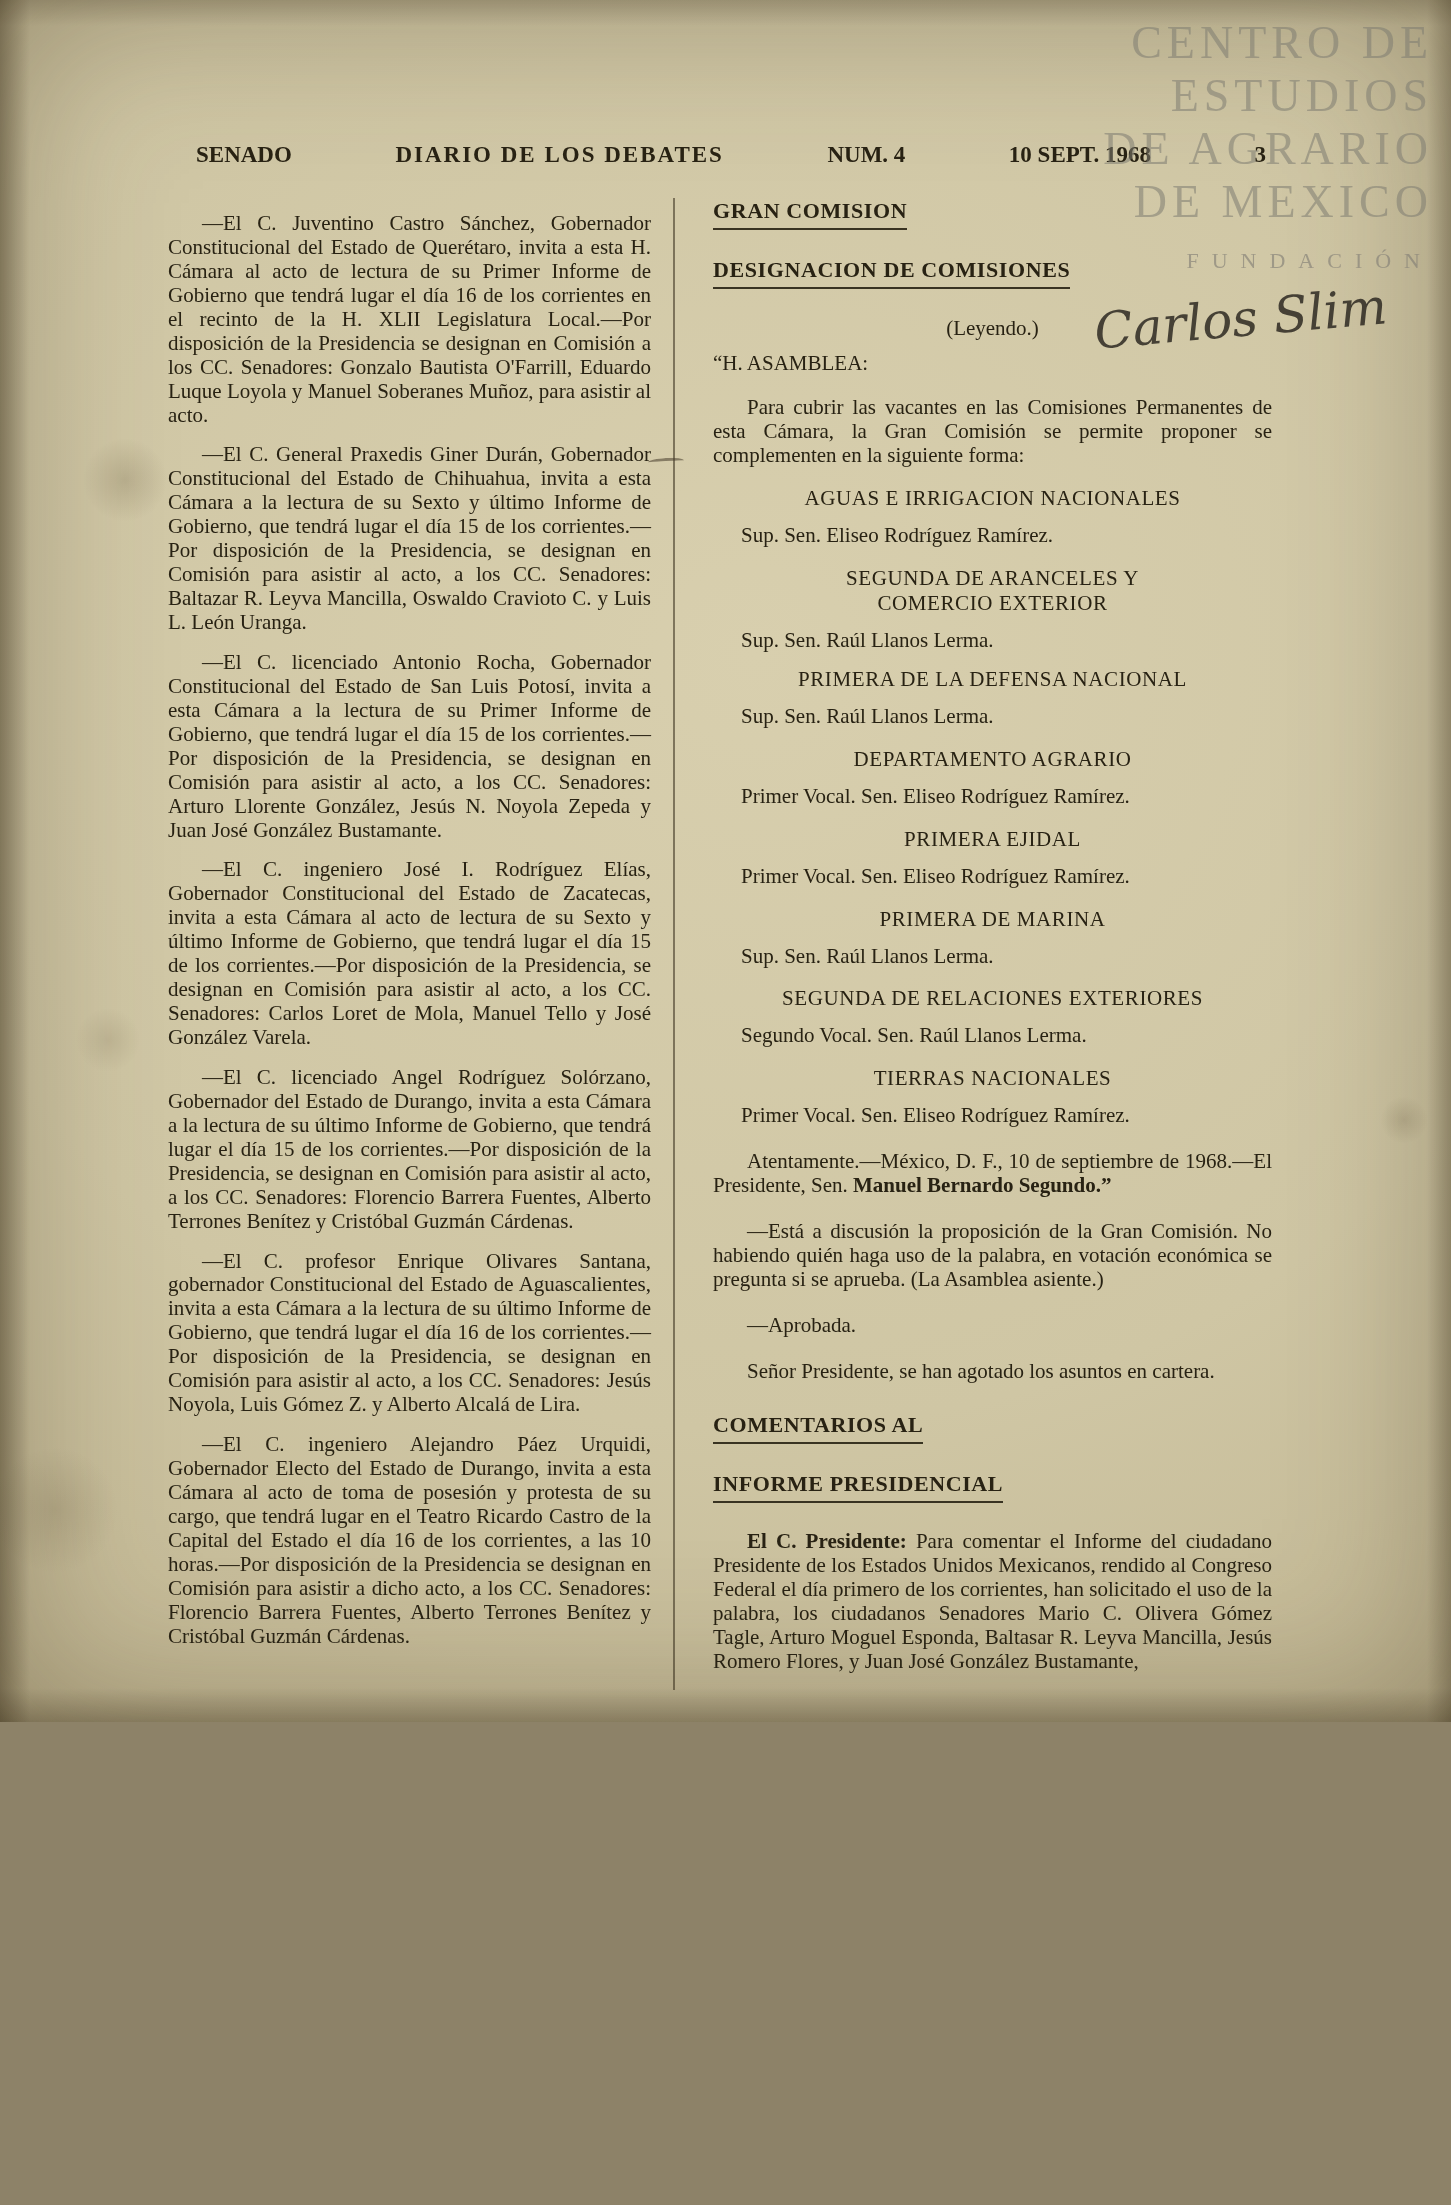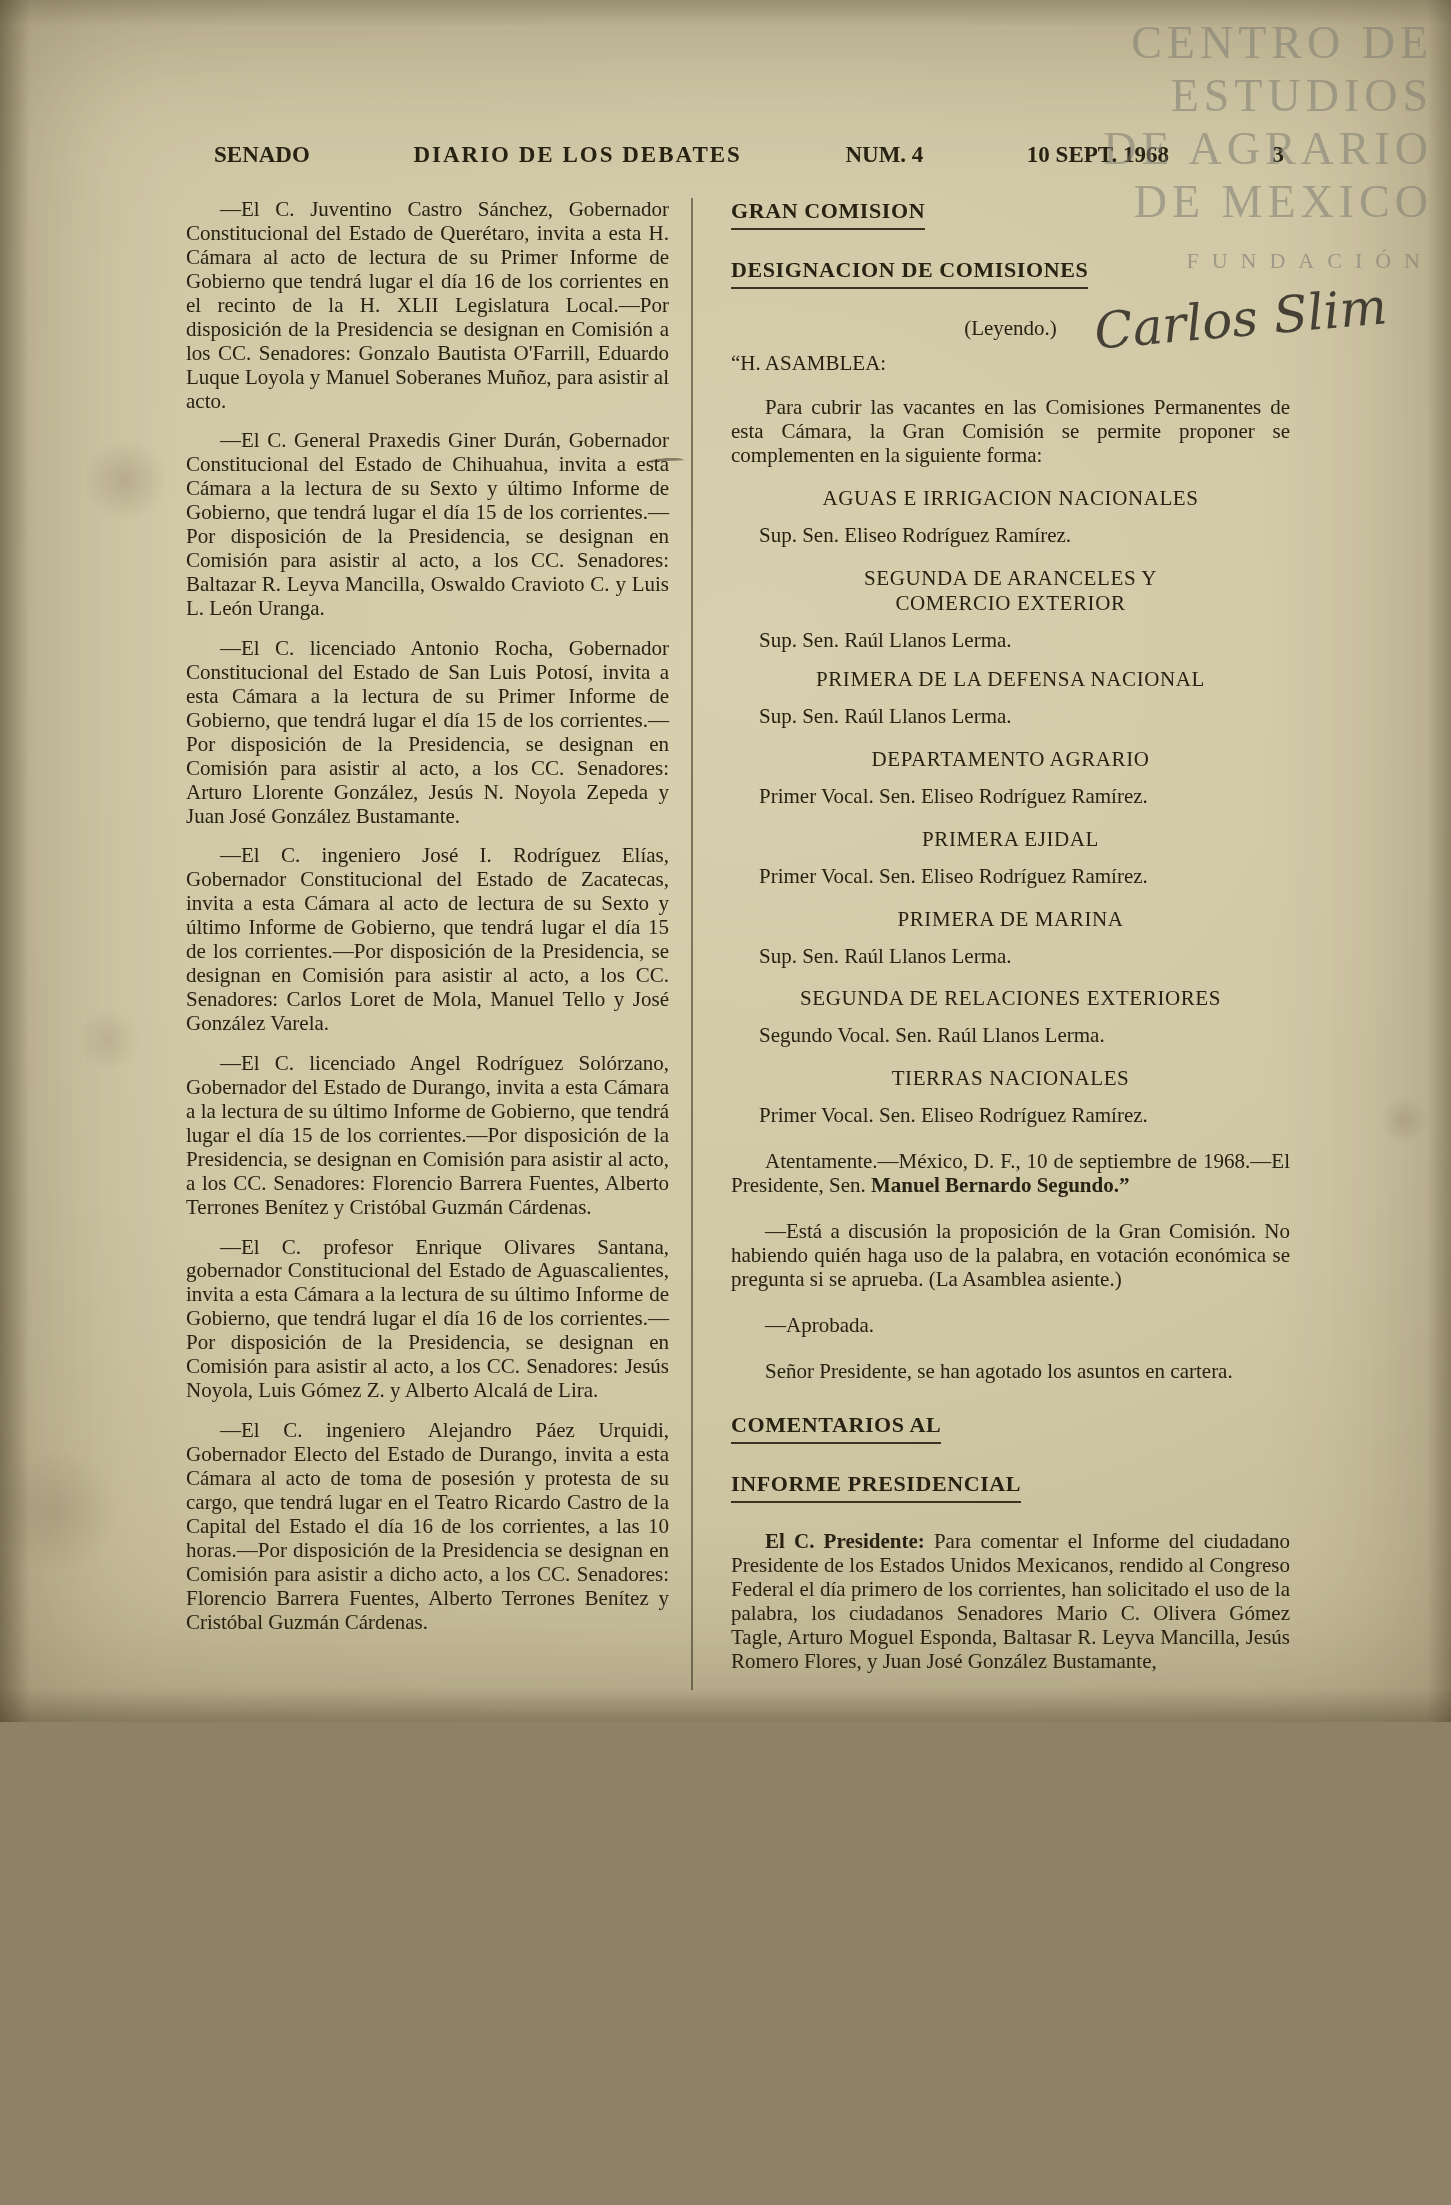--- a/index.html
+++ b/index.html
@@ -51,28 +51,28 @@
     color:rgba(128,125,116,0.62);
   }
   .wm-signature {
     margin-top:16px; margin-right:46px;
     font-family:"DejaVu Serif",serif; font-style:italic;
     font-size:50px; color:rgba(50,46,38,0.88);
     transform:rotate(-5deg);
   }
 
   
-  .content { position:absolute; left:186px; top:142px; width:1104px; z-index:2; }
+  .content { position:absolute; left:168px; top:142px; width:1104px; z-index:2; }
   .header-row {
     display:flex; justify-content:space-between; align-items:baseline;
     font-weight:bold; font-size:23px; padding:0 6px 0 28px;
   }
   .header-title { letter-spacing:2px; }
   .columns { display:flex; align-items:stretch; margin-top:30px; }
-  .col-left  { width:505px; padding-right:22px; }
+  .col-left  { width:505px; padding-right:22px;margin-top:14px; }
   .col-right { flex:1; padding-left:38px; border-left:2px solid rgba(52,44,26,0.55); }
 
   .para {
     font-size:21px; line-height:1.14;
     text-align:justify; text-indent:34px;
     margin:0 0 16px 0;
   }
   .doc-heading { font-size:22px; font-weight:bold; letter-spacing:0.6px; margin:0 0 27px 0; }
   .doc-heading .underline {
     display:inline-block;

